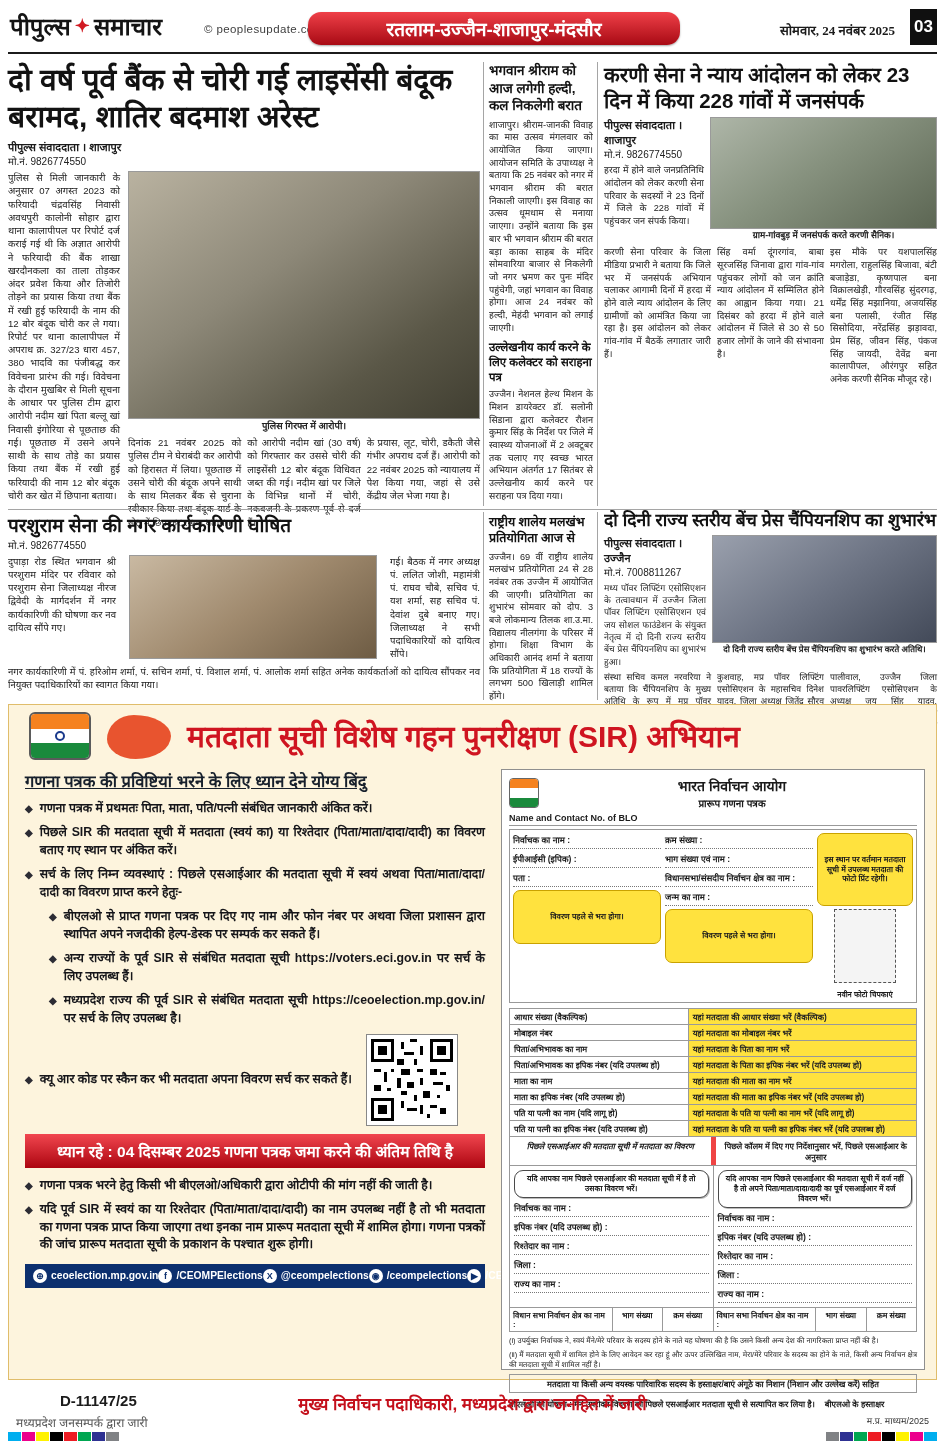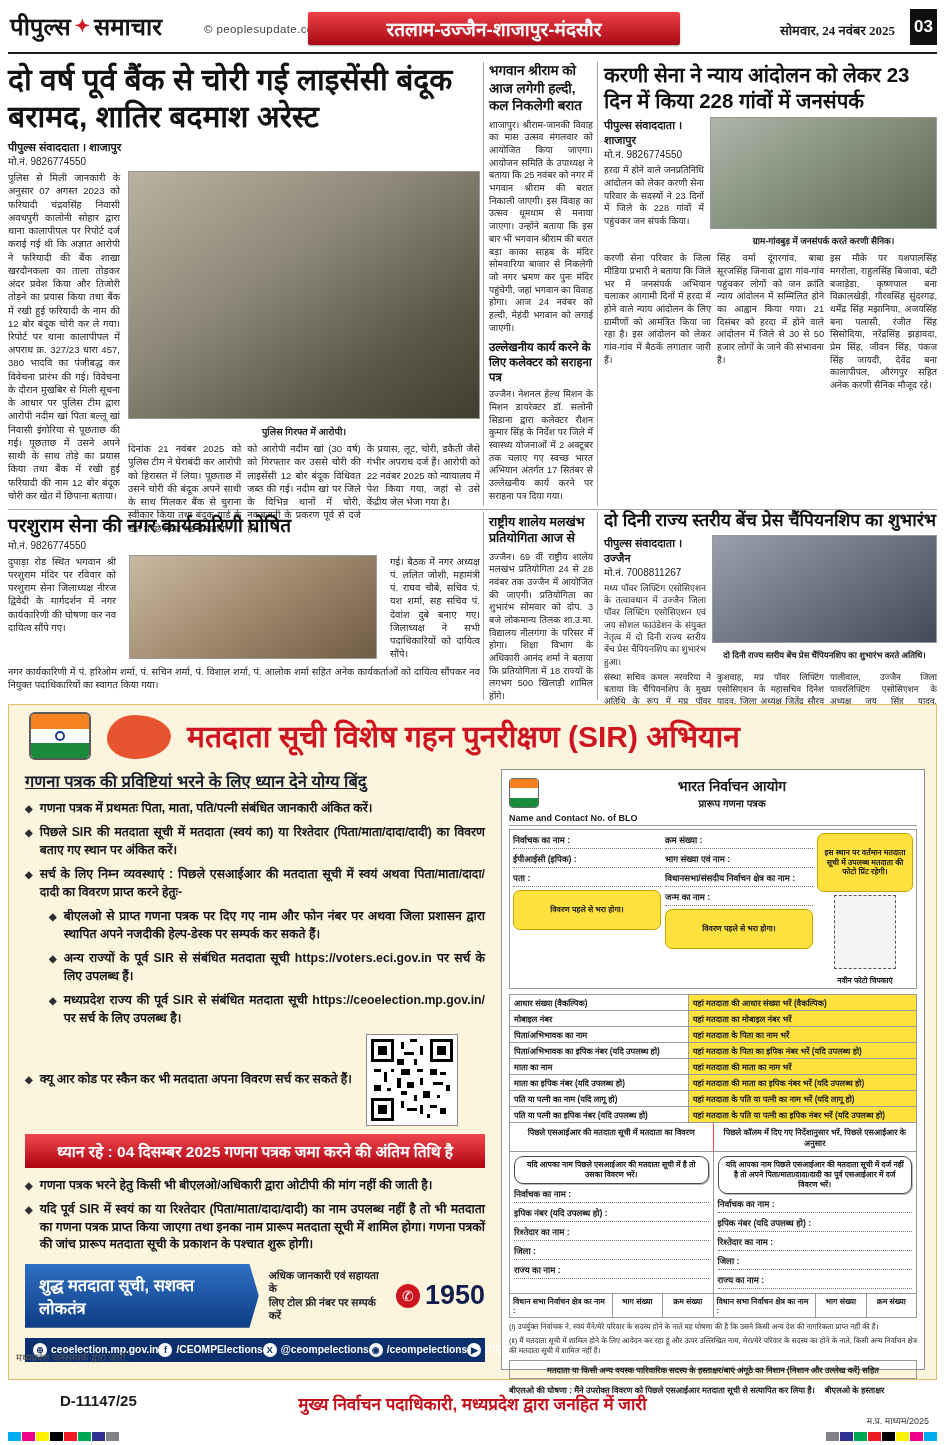--- a/index.html
+++ b/index.html
@@ -5,33 +5,33 @@
   * { margin:0; padding:0; box-sizing:border-box; }
   body { background:#e8e8e8; font-family:"Liberation Sans", sans-serif; }
   .page { position:relative; width:945px; height:1445px; margin:0 auto; background:#ffffff; overflow:hidden; color:#1b1b1b; }
   .abs { position:absolute; }
 
   
   .masthead { left:8px; top:6px; width:929px; height:48px; border-bottom:2.5px solid #1b1b1b; }
   .logo { left:2px; top:3px; display:flex; align-items:center; gap:4px; font-family:"Liberation Serif", serif; font-weight:900; font-size:24px; color:#141414; }
   .logo .star { color:#d11a22; font-size:18px; }
   .site { left:196px; top:17px; font-size:11.5px; color:#3e3e3e; letter-spacing:.4px; }
-  .pill { left:300px; top:6px; width:372px; height:33px; background:linear-gradient(180deg,#ef4048,#a80a14); border-radius:2px; color:#fff; font-weight:800; font-size:19px; display:flex; align-items:center; justify-content:center; box-shadow:0 1px 2px rgba(0,0,0,.35); }
+  .pill { left:300px; top:6px; width:372px; height:33px; background:linear-gradient(180deg,#ef4048,#a80a14); border-radius:13px; color:#fff; font-weight:800; font-size:19px; display:flex; align-items:center; justify-content:center; box-shadow:0 1px 2px rgba(0,0,0,.35); }
   .mdate { right:42px; top:15px; font-family:"Liberation Serif", serif; font-weight:700; font-size:13px; }
   .pnum { right:0; top:3px; width:27px; height:36px; background:#101010; color:#fff; font-weight:800; font-size:17px; display:flex; align-items:center; justify-content:center; }
 
   
   .h-xl { font-weight:800; color:#121212; font-size:30px; line-height:1.22; }
   .h-lg { font-weight:800; color:#121212; font-size:20.5px; line-height:1.25; }
   .h-md { font-weight:800; color:#121212; font-size:17.5px; line-height:1.25; white-space:nowrap; overflow:hidden; }
   .h-sm { font-weight:800; color:#121212; font-size:13.5px; line-height:1.3; }
   .byline { font-weight:800; font-size:11px; margin-top:4px; }
   .phone { font-size:10px; color:#222; margin-bottom:3px; }
   .bt { font-size:9.6px; line-height:1.38; text-align:justify; color:#1d1d1d; }
-  .caption { font-size:9.5px; font-weight:700; text-align:center; color:#222; padding-top:6px; }
+  .caption { font-size:9.5px; font-weight:700; text-align:center; color:#222; padding-top:0; }
   .photo { position:relative; width:100%; border:1px solid #9a9a9a; }
   .ph-a { background:linear-gradient(145deg,#b9b2a0 0%,#8d8878 40%,#5a5747 75%,#403e31 100%); }
   .ph-b { background:linear-gradient(145deg,#aeb6a8 0%,#87927f 45%,#5c6653 100%); }
   .ph-c { background:linear-gradient(145deg,#c9b9a2 0%,#a08a6e 50%,#6e5c44 100%); }
   .ph-d { background:linear-gradient(145deg,#9aa0ad 0%,#6d7484 50%,#434a59 100%); }
   .vline { width:1px; background:#a5a5a5; }
   .hline { height:1px; background:#a5a5a5; }
   .cols3 { display:flex; gap:6px; }
   .cols3 > div { flex:1; }
 
@@ -69,46 +69,46 @@
   .f-head { display:flex; align-items:center; gap:8px; }
   .eci-sm { width:30px; height:30px; border:1.5px solid #666; border-radius:4px; overflow:hidden; flex:none; }
   .eci-sm div { height:33.3%; } .eci-sm .a{background:#f5821f;} .eci-sm .b{background:#fff;} .eci-sm .c{background:#1a8a3c;}
   .f-head-mid { flex:1; text-align:center; }
   .f-org { font-weight:800; font-size:14px; }
   .f-sub { font-size:10px; font-weight:700; margin-top:1px; }
   .f-blo { font-size:9px; font-weight:700; text-align:left; margin:3px 0 3px 0; border-bottom:1px solid #999; padding-bottom:2px; }
   .topbox { border:1px solid #999; display:flex; padding:3px; gap:4px; min-height:118px; }
   .fb-col { flex:1; display:flex; flex-direction:column; gap:3px; }
   .f-field { font-size:8.6px; font-weight:700; border-bottom:1px dotted #777; padding:1px 0 2px 0; }
-  .callout { background:#ffe23e; border:1px solid #c9a200; border-radius:7px; font-size:7.8px; font-weight:800; text-align:center; padding:14px 4px; line-height:1.25; }
+  .callout { background:#ffe23e; border:1px solid #c9a200; border-radius:7px; font-size:7.8px; font-weight:800; text-align:center; padding:21px 4px; line-height:1.25; }
   .photo-box { width:62px; height:74px; border:1.5px dashed #555; background:#f4f4f4; margin:0 auto; }
   .photo-note { font-size:7.6px; font-weight:800; text-align:center; margin-top:3px; }
   .ftable { border:1px solid #999; border-bottom:none; margin-top:5px; }
   .frow { display:flex; border-bottom:1px solid #999; }
   .flabel { width:44%; padding:2px 4px; font-size:8.2px; font-weight:700; border-right:1px solid #999; }
   .fhint { width:56%; padding:2px 4px; font-size:8.2px; font-weight:800; background:#ffe23e; color:#222; }
   .prevhdr { display:flex; border:1px solid #999; border-top:none; }
   .prevhdr div { flex:1; font-size:8px; font-weight:800; padding:3px 4px; text-align:center; }
-  .prevhdr div:first-child { border-right:1px solid #ef4444; }
+  .prevhdr div:first-child { border-right:5px solid #ef4444;font-style:italic; }
   .miniwrap { display:flex; border:1px solid #999; border-top:none; }
   .minicol { flex:1; padding:4px; display:flex; flex-direction:column; gap:3px; }
   .minicol:first-child { border-right:1px solid #999; }
   .speech { background:#fff; border:1.5px solid #4a4a4a; border-radius:9px; font-size:7.7px; font-weight:800; text-align:center; padding:3px 5px; line-height:1.3; box-shadow:1px 1px 0 #bbb; }
   .acrow { display:flex; border:1px solid #999; border-top:none; font-size:7.8px; font-weight:700; }
   .acrow div { padding:2px 3px; border-right:1px solid #999; }
   .acrow div:last-child { border-right:none; }
   .ac-n { flex:2.2; } .ac-s { flex:1; text-align:center; }
   .notes { font-size:7.4px; line-height:1.35; text-align:justify; margin-top:4px; color:#222; }
   .signrow { font-size:8.2px; font-weight:800; text-align:center; border:1px solid #999; padding:3px 4px; margin-top:4px; }
   .blorow { display:flex; justify-content:flex-start; gap:10px; font-size:8.2px; font-weight:700; margin-top:5px; }
 
   
   .dcode { left:38px; top:1392px; font-weight:800; font-size:15px;margin-left:22px; }
   .issued { left:0; top:1392px; width:945px; text-align:center; color:#c40f1b; font-weight:800; font-size:17px; }
-  .left-tiny { left:16px; top:1350px; font-size:10px; color:#555; }
+  .left-tiny { left:16px; top:1414px; font-size:12px; color:#555; }
   .right-tiny { right:16px; top:1414px; font-size:9px; color:#333; }
   .cbar { bottom:4px; display:flex; gap:1px; }
   .cbar span { width:13px; height:9px; display:block; }
 </style>
 </head>
 <body>
 
 <div class="page">
 
   <div class="abs masthead">
@@ -311,31 +311,20 @@
 
       <div class="bullet">
           <span class="dia">◆</span>
           <span>गणना पत्रक भरने हेतु किसी भी बीएलओ/अधिकारी द्वारा ओटीपी की मांग नहीं की जाती है।</span>
         </div>
       <div class="bullet">
           <span class="dia">◆</span>
           <span>यदि पूर्व SIR में स्वयं का या रिश्तेदार (पिता/माता/दादा/दादी) का नाम उपलब्ध नहीं है तो भी मतदाता का गणना पत्रक प्राप्त किया जाएगा तथा इनका नाम प्रारूप मतदाता सूची में शामिल होगा। गणना पत्रकों की जांच प्रारूप मतदाता सूची के प्रकाशन के पश्चात शुरू होगी।</span>
         </div>
 
-      <div class="ribbon-row">
-        <div class="ribbon">शुद्ध मतदाता सूची, सशक्त लोकतंत्र</div>
-        <div class="help">
-          <div>अधिक जानकारी एवं सहायता के</div>
-          <div>लिए टोल फ्री नंबर पर सम्पर्क करें</div>
-        </div>
-        <div class="hotline">
-          <span class="ph-ic">✆</span>
-          <b>1950</b>
-        </div>
-      </div>
 
       <div class="social">
         <span class="soc-it">
             <span class="soc-ic">⊕</span>
             <span>ceoelection.mp.gov.in</span>
           </span>
         <span class="soc-it">
             <span class="soc-ic">f</span>
             <span>/CEOMPElections</span>
           </span>

